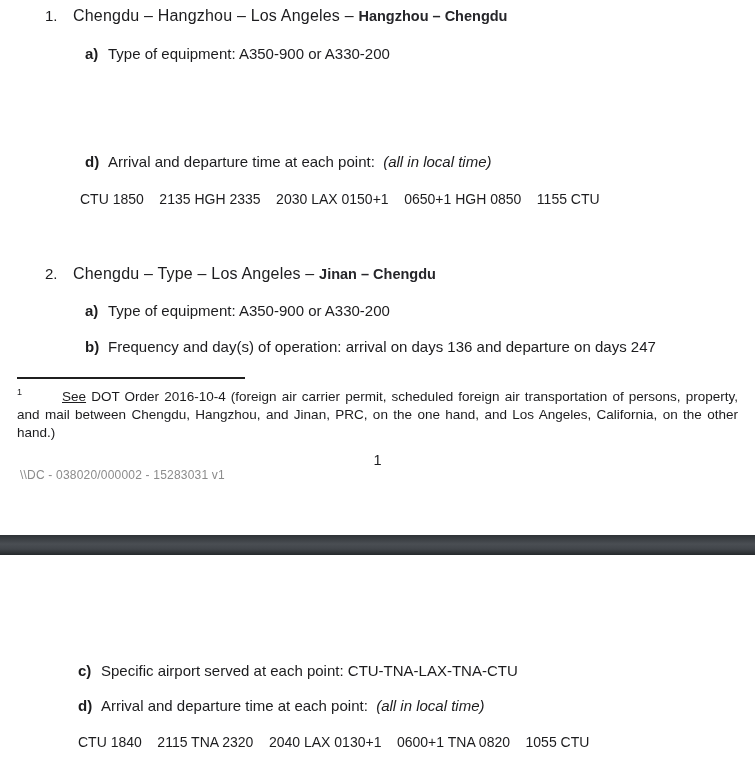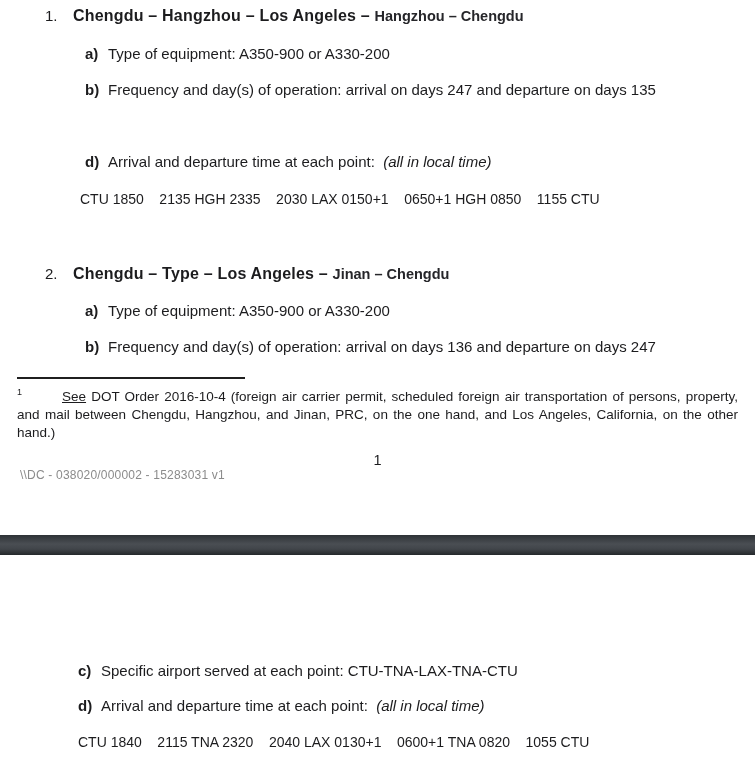--- a/index.html
+++ b/index.html
@@ -20,21 +20,21 @@
     position: absolute;
     top: 535px; left: 0;
     width: 755px; height: 20px;
     background: linear-gradient(#2e3236, #4a4e53 45%, #41454a 70%, #24282b);
   }
 
   .line { position: absolute; margin: 0; font-size: 15px; line-height: 19px; white-space: nowrap; }
 
   .heading { left: 45px; }
   .heading .num { display: inline-block; width: 28px; font-weight: 400; font-size: 15px; vertical-align: baseline; }
-  .heading .title-main { font-weight: 700; font-size: 16px; letter-spacing: 0.2px; }
+  .heading .title-main { font-weight: 400; font-size: 16px; letter-spacing: 0.2px; }
   .heading .title-tail { font-weight: 700; font-size: 14.5px; color: #26262a; }
 
   .item { left: 85px; }
   .item .lbl { display: inline-block; width: 23px; font-weight: 700; }
   .item .txt { white-space: pre; }
   .item .par-italic { font-style: italic; white-space: pre; margin-top: 48px; }
 
   .times { left: 80px; white-space: pre; font-size: 14px; }
 
   #p2 .item { left: 78px; }
@@ -80,21 +80,20 @@
 <body>
 
 <div id="viewer">
 
   <div id="page1" class="page">
 
     <p class="line heading" style="top:6px"><span class="num">1.</span><span class="title-main">Chengdu – Hangzhou – Los Angeles – </span><span class="title-tail">Hangzhou – Chengdu</span></p>
 
     <p class="line item" style="top:44px"><span class="lbl">a)</span><span class="txt">Type of equipment: A350-900 or A330-200</span></p>
 
-    <p class="line item" style="top:80px"><span class="lbl">b)</span><span class="txt">Frequency and day(s) of operation: arrival on days 247 and departure on days 135</span></p>
 
 
     <p class="line item" style="top:152px"><span class="lbl">d)</span><span class="txt">Arrival and departure time at each point:  </span><span class="par-italic">(all in local time)</span></p>
 
     <p class="line times" style="top:190px">CTU 1850    2135 HGH 2335    2030 LAX 0150+1    0650+1 HGH 0850    1155 CTU</p>
 
     <p class="line heading" style="top:264px"><span class="num">2.</span><span class="title-main">Chengdu – Type – Los Angeles – </span><span class="title-tail">Jinan – Chengdu</span></p>
 
     <p class="line item" style="top:301px"><span class="lbl">a)</span><span class="txt">Type of equipment: A350-900 or A330-200</span></p>
 

